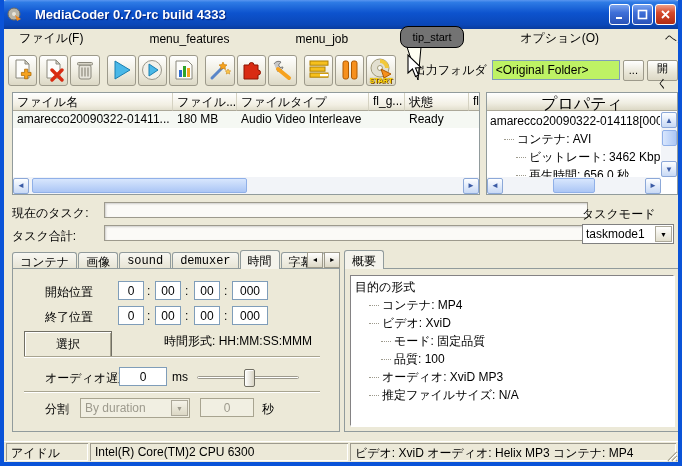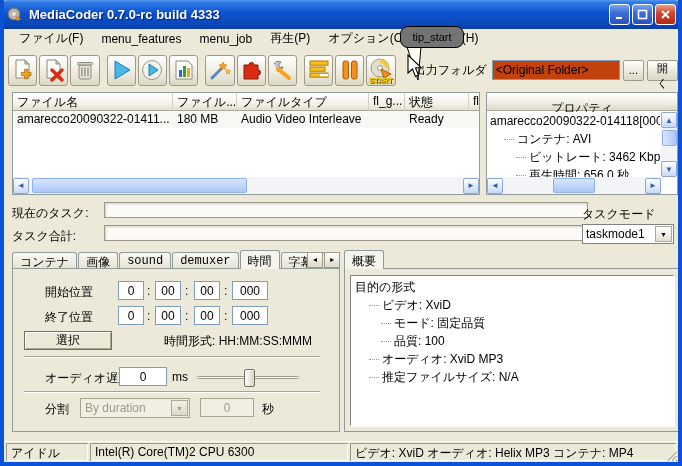--- a/index.html
+++ b/index.html
@@ -7,42 +7,42 @@
   body { font-family:"Liberation Sans","DejaVu Sans",sans-serif; font-size:12px; color:#000; }
 
   .window { position:relative; width:682px; height:466px; background:#ECE9D8;
             border-left:4px solid #0A53D8; border-right:4px solid #0A53D8; border-bottom:4px solid #0A53D8;
             overflow:hidden; }
 
   
   .titlebar { position:absolute; left:-4px; top:0; width:682px; height:29px;
               background:linear-gradient(180deg,#5A96F0 0%,#2E7BE5 8%,#0D53CE 45%,#0A47B8 85%,#0A3C9E 100%);
               border-radius:7px 7px 0 0; display:flex; align-items:center; padding:0 6px; }
-  .titlebar .apptitle { color:#fff; font-weight:bold; font-size:13px; text-shadow:1px 1px 1px #00207C; margin-left:5px; flex:1;
+  .titlebar .apptitle { color:#fff; font-weight:bold; font-size:13px; text-shadow:1px 1px 1px #00207C; margin-left:11px; flex:1;
                         white-space:nowrap; overflow:hidden; }
   .winbtn { width:21px; height:21px; border-radius:3px; border:1px solid #fff; margin-left:2px;
             display:flex; align-items:center; justify-content:center; }
   .winbtn.blue { background:linear-gradient(180deg,#7BA4EE 0%,#3F6FD8 40%,#2A53B8 100%); }
   .winbtn.red  { background:linear-gradient(180deg,#F0A088 0%,#D6492B 40%,#B02B12 100%); }
 
   
   .menubar { position:absolute; left:0; top:29px; width:674px; height:19px; background:#ECE9D8;
-             display:flex; align-items:center; padding-left:6px; }
+             display:flex; align-items:center; padding-left:6px;gap:48px; }
   .menuitem { padding:2px 9px; white-space:nowrap; cursor:default; }
 
   
   .toolbar { position:absolute; left:0; top:48px; width:674px; height:44px; display:flex; align-items:center; padding-left:4px; }
   .tbtn { width:31px; height:31px; margin-right:2px; border:1px solid #9D9A8B; border-radius:3px;
           background:linear-gradient(180deg,#FFFFFF 0%,#EFEDE1 55%,#DCD8C5 100%);
           display:flex; align-items:center; justify-content:center; position:relative; }
   .tbtn.group-end { margin-right:7px; }
   .startbadge { position:absolute; bottom:1px; left:0; right:0; text-align:center; font-size:7px; font-weight:bold;
                 color:#FFD800; text-shadow:0 0 1px #7A4A00,1px 1px 0 #7A4A00; letter-spacing:0; }
   .outlabel { margin-left:16px; margin-right:5px; white-space:nowrap; }
-  .outbox { width:128px; height:20px; border:1px solid #7F9DB9; background:#c2410c; font-size:12px; padding:0 3px;
+  .outbox { width:128px; height:20px; border:1px solid #7F9DB9; background:#bef264; font-size:12px; padding:0 3px;
             font-family:"Liberation Sans","DejaVu Sans",sans-serif; }
   .smallbtn { height:21px; border:1px solid #9D9A8B; border-radius:2px; background:linear-gradient(180deg,#FFFFFF,#E9E6D7 60%,#DCD8C5);
               font-size:11px; padding:0 4px; margin-left:3px; font-family:"Liberation Sans","DejaVu Sans",sans-serif; }
 
   
   .balloon { position:absolute; left:396px; top:26px; width:64px; height:22px; background:#737373;
              border:1px solid #000; border-radius:8px; z-index:60; display:flex; align-items:center; justify-content:center;
              font-size:11px; }
   .balloon-tail { position:absolute; left:400px; top:47px; z-index:59; }
   .cursor { position:absolute; left:403px; top:54px; z-index:70; }
@@ -56,21 +56,21 @@
   .flc { font-size:12px; padding:1px 4px; white-space:nowrap; overflow:hidden; flex:none; }
   .hscroll { position:absolute; left:0; bottom:0; height:17px; width:100%; background:#F2F4F8; display:flex; align-items:center; }
   .sbtn { width:16px; height:16px; flex:none; border:1px solid #8CA8D8; border-radius:2px;
           background:linear-gradient(180deg,#FDFEFF,#C8D9F5); color:#3B5BA5; font-size:8px; display:flex; align-items:center; justify-content:center; }
   .sthumb { height:15px; border:1px solid #90B0E8; border-radius:2px; background:linear-gradient(180deg,#D8E6FD,#ABC6F5); flex:none; }
   .vthumb { width:15px; border:1px solid #90B0E8; border-radius:2px; background:linear-gradient(90deg,#D8E6FD,#ABC6F5); }
 
   
   .proppanel { position:absolute; left:482px; top:92px; width:192px; height:103px; border:1px solid #919B9C; background:#fff; }
   .prophead { height:18px; background:linear-gradient(180deg,#FFFFFF,#EFEDE1 60%,#DCD8C5); border-bottom:1px solid #ACA899;
-              text-align:center; font-size:12px; padding-top:7px; }
+              text-align:center; font-size:16px; padding-top:1px; }
   .proptree { position:absolute; left:1px; top:19px; right:17px; bottom:17px; overflow:hidden; background:#fff; }
   .propvscroll { position:absolute; right:0; top:19px; bottom:17px; width:16px; background:#F2F4F8;
                  display:flex; flex-direction:column; align-items:center; }
   .prophscroll { position:absolute; left:0; bottom:0; right:16px; height:17px; background:#F2F4F8; display:flex; align-items:center; }
 
   .tree-row { height:18px; line-height:18px; white-space:nowrap; font-size:12px; display:flex; align-items:center; }
   .tree-row .dots { border-top:1px dotted #9D9A8D; height:1px; flex:none; margin-right:3px; }
   .lvl0 { padding-left:2px; } .lvl0 .dots { width:0; margin:0; }
   .lvl1 { padding-left:16px; } .lvl1 .dots { width:10px; }
   .lvl2 { padding-left:28px; } .lvl2 .dots { width:10px; }
@@ -97,21 +97,21 @@
              display:flex; align-items:center; justify-content:center; margin-left:1px; }
   .tabpage-left { position:absolute; left:8px; top:268px; width:328px; height:164px; border:1px solid #919B9C; background:#ECE9D8; }
   .tabstrip-right { position:absolute; left:340px; top:250px; width:336px; height:19px; display:flex; align-items:flex-end; }
   .tabpage-right { position:absolute; left:340px; top:268px; width:336px; height:164px; border:1px solid #919B9C; background:#ECE9D8; }
 
   
   .tt-label { position:absolute; font-size:12px; white-space:nowrap; }
   .tfield { position:absolute; height:19px; border:1px solid #7F9DB9; background:#fff; text-align:center; font-size:12px;
             font-family:"Liberation Sans","DejaVu Sans",sans-serif; }
   .tcolon { position:absolute; font-size:12px; }
-  .pushbtn { position:absolute; left:20px; top:331px; width:88px; height:19px; background:#ECE9D8;
+  .pushbtn { position:absolute; left:20px; top:331px; width:88px; height:27px; background:#ECE9D8;
              border:1px solid #716F64; box-shadow:inset 1px 1px 0 #FFFFFF, inset -1px -1px 0 #A8A490;
              font-size:12px; font-family:"Liberation Sans","DejaVu Sans",sans-serif; }
   .sep-line { position:absolute; left:20px; width:296px; height:2px; border-top:1px solid #A8A490; border-bottom:1px solid #FFFFFF; }
   .slider-track { position:absolute; left:193px; top:376px; width:102px; height:3px; border:1px solid #9D9A8D; border-radius:2px; background:#fff; }
   .slider-thumb { position:absolute; left:240px; top:369px; width:11px; height:18px; border:1px solid #716F64; border-radius:2px;
                   background:linear-gradient(90deg,#FFFFFF,#D8D4C4); box-shadow:inset 1px 1px 0 #fff; }
   .combo-dis { position:absolute; left:76px; top:398px; width:110px; height:20px; background:#F1EFE2; border:1px solid #A8A490;
                display:flex; align-items:center; color:#9D9A8D; }
   .combo-dis .val { flex:1; padding-left:4px; font-size:12px; white-space:nowrap; overflow:hidden; }
   .combo-dis .drop { width:17px; height:16px; margin-right:1px; background:linear-gradient(180deg,#F5F3E9,#DCD8C5); border:1px solid #ACA899;
@@ -391,20 +391,24 @@
     <div class="tab selected">概要</div>
   </div>
   <div class="tabpage-right"></div>
   <div class="sumbox">
     <div class="tree-row lvl0">
         <span class="dots"></span>
         <span>目的の形式</span>
       </div>
     <div class="tree-row lvl1">
         <span class="dots"></span>
+        <span>コンテナ: MP4</span>
+      </div>
+    <div class="tree-row lvl1">
+        <span class="dots"></span>
         <span>ビデオ: XviD</span>
       </div>
     <div class="tree-row lvl2">
         <span class="dots"></span>
         <span>モード: 固定品質</span>
       </div>
     <div class="tree-row lvl2">
         <span class="dots"></span>
         <span>品質: 100</span>
       </div>

